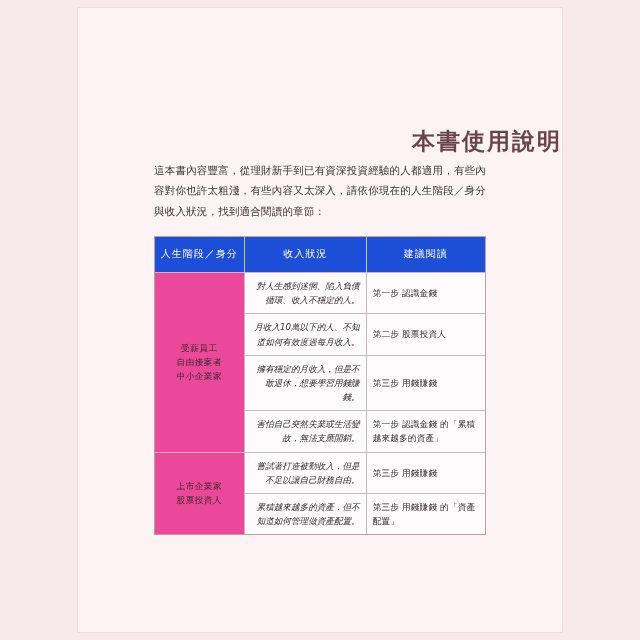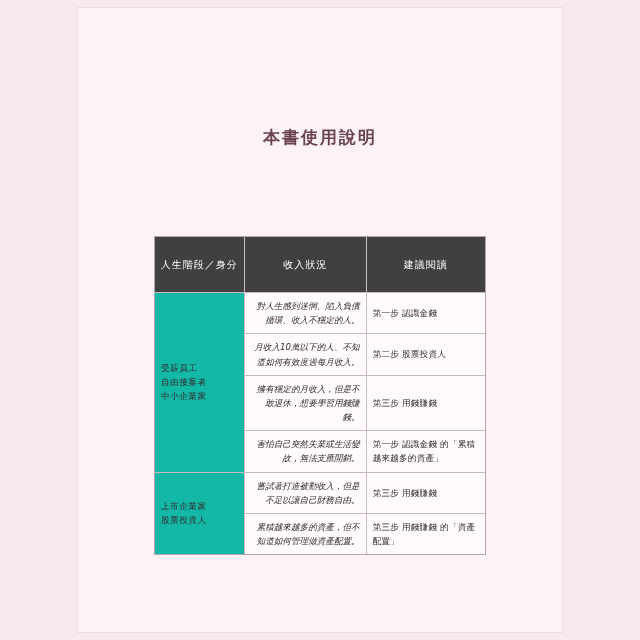--- a/index.html
+++ b/index.html
@@ -27,23 +27,23 @@
     left: 0;
     top: 0;
     width: 484px;
     height: 624px;
   }
   .doc-title {
     position: absolute;
     left: 0;
     top: 118px;
     width: 484px;
-    text-align: center;
+    text-align: right;
     font-family: "DejaVu Serif", "Liberation Serif", serif;
-    font-size: 17px;
+    font-size: 23px;
     font-weight: bold;
     letter-spacing: 2px;
     color: #6b4350;
   }
   .intro {
     position: absolute;
     left: 76px;
     top: 152px;
     width: 332px;
     font-size: 10.5px;
@@ -62,44 +62,45 @@
   }
   table.guide {
     border-collapse: collapse;
     width: 100%;
     table-layout: fixed;
   }
   table.guide col.c1 { width: 27%; }
   table.guide col.c2 { width: 37%; }
   table.guide col.c3 { width: 36%; }
   table.guide thead th {
-    background: #404040;
+    background: #1d4ed8;
     color: #ffffff;
     font-size: 10px;
     font-weight: normal;
     letter-spacing: 1px;
-    padding: 20px 4px;
+    padding: 10px 4px;
     border-right: 1px solid #cdbcc3;
     line-height: 1.5;
     vertical-align: middle;
+    font-family: Liberation Mono, monospace;
   }
   table.guide thead th:last-child { border-right: none; }
   table.guide td {
     border-top: 1px solid #cbb8bf;
     border-right: 1px solid #cbb8bf;
     font-size: 8.6px;
     line-height: 1.65;
     color: #332b2e;
     padding: 6px 6px;
     vertical-align: middle;
   }
   table.guide td:last-child { border-right: none; }
   td.stage {
-    text-align: left;
-    background: #14b8a6;
+    text-align: center;
+    background: #ec4899;
     font-size: 9px;
     line-height: 1.9;
     color: #3a3033;
     letter-spacing: 0.5px;
   }
   td.income {
     text-align: right;
     font-style: italic;
   }
   td.reading {
@@ -109,20 +110,21 @@
   }
 </style>
 </head>
 <body>
 
 <div class="page">
   <div class="page-inner">
 
     <div class="doc-title">本書使用說明</div>
 
+    <div class="intro">這本書內容豐富，從理財新手到已有資深投資經驗的人都適用，有些內容對你也許太粗淺，有些內容又太深入，請依你現在的人生階段／身分與收入狀況，找到適合閱讀的章節：</div>
 
     <div class="table-wrap">
       <table class="guide">
         <colgroup>
           <col class="c1">
             <col class="c2">
             <col class="c3">
         </colgroup>
         <thead>
           <tr>

